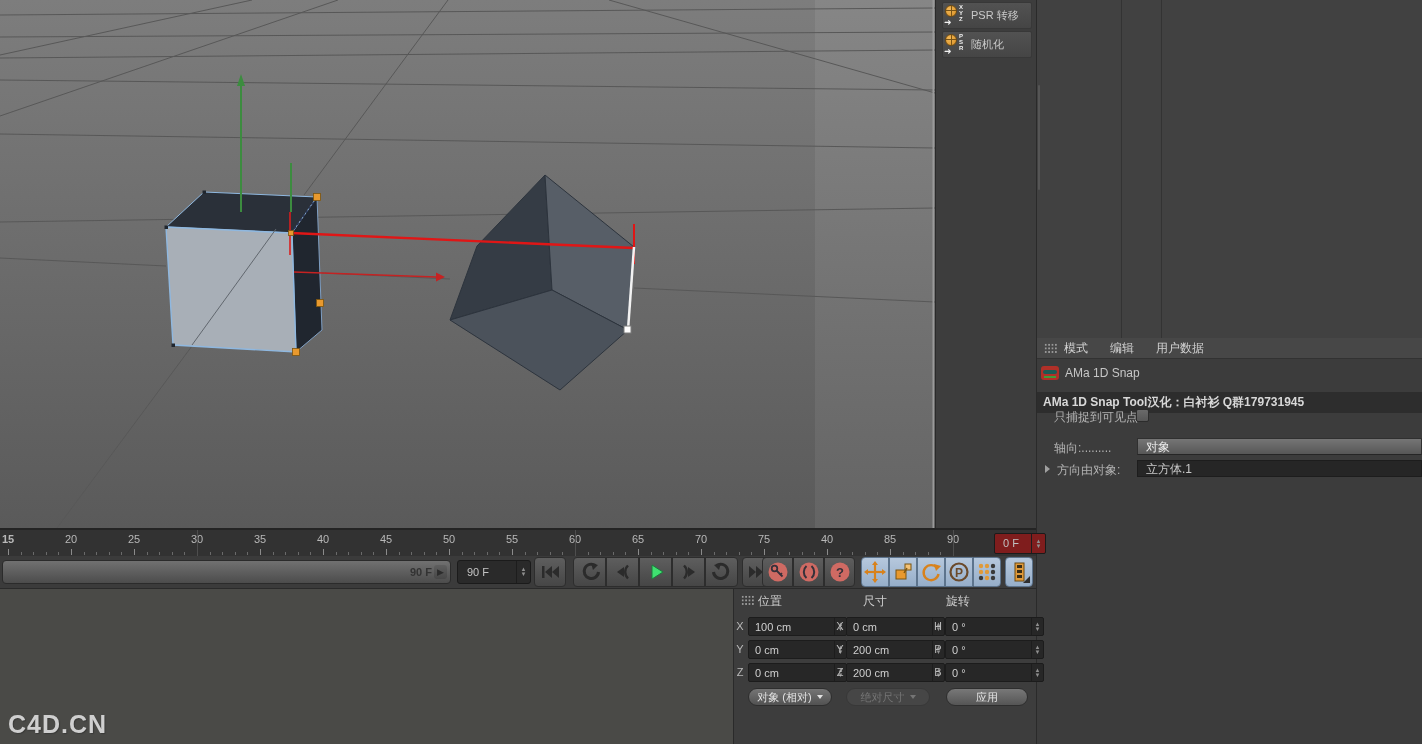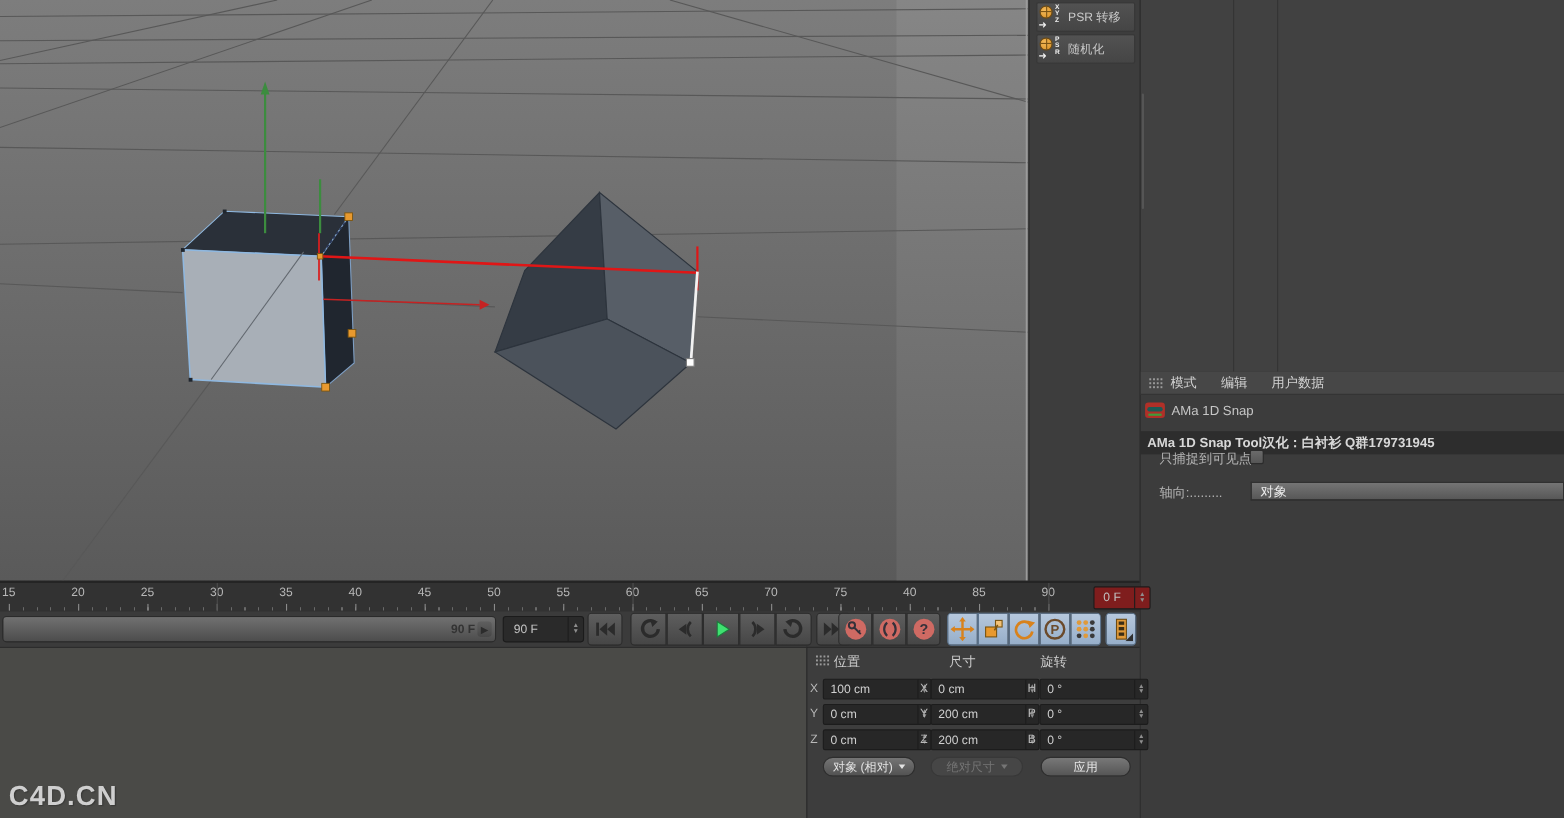--- a/index.html
+++ b/index.html
@@ -209,32 +209,37 @@
     <div id="attr-title">AMa 1D Snap Tool汉化：白衬衫 Q群179731945</div>
 
     <div class="attr-row" style="top:69px;">
       <span class="attr-label">只捕捉到可见点</span>
       <span class="checkbox"></span>
     </div>
     <div class="attr-row" style="top:100px;">
       <span class="attr-label">轴向:.........</span>
       <span class="attr-dd">对象</span>
     </div>
+    <div class="attr-row" style="top:122px;">
+      <span class="expand-tri"></span>
+      <span class="attr-label" style="left:20px;">方向由对象:</span>
+      <span class="attr-field">立方体.1</span>
+    </div>
   </div>
 
   <div id="ruler">
     <div id="frame-dots"></div>
     <div id="current-frame-field" class="">
       <span>0 F</span>
       <span class="stepper" style="position:absolute; right:0; top:0; height:19px;">
           <i>▲</i>
           <i>▼</i>
         </span>
     </div>
-  <span class="ruler-num" style="left: 8px;">15</span>
+  <span class="ruler-num" style="left: 8px; font-weight: bold;">15</span>
       <span class="ruler-tick" style="left: 8px;"></span>
       <span class="ruler-num" style="left: 71px;">20</span>
       <span class="ruler-tick" style="left: 71px;"></span>
       <span class="ruler-num" style="left: 134px;">25</span>
       <span class="ruler-tick" style="left: 134px;"></span>
       <span class="ruler-num" style="left: 197px;">30</span>
       <span class="ruler-tick" style="left: 197px;"></span>
       <span class="ruler-num" style="left: 260px;">35</span>
       <span class="ruler-tick" style="left: 260px;"></span>
       <span class="ruler-num" style="left: 323px;">40</span>

